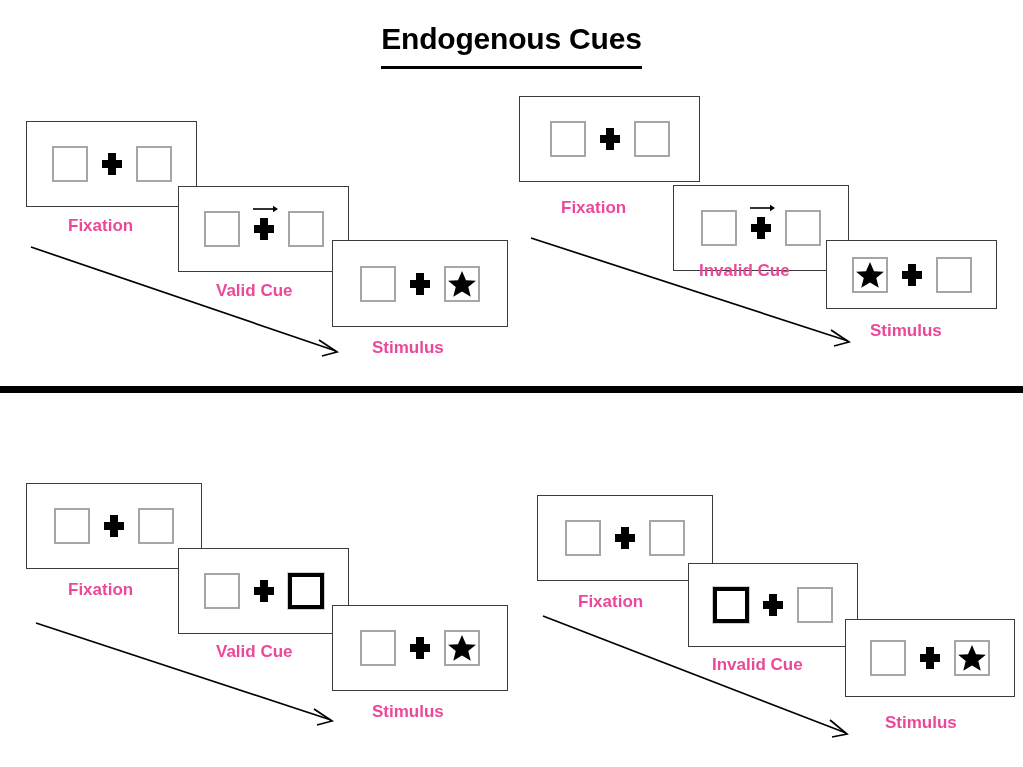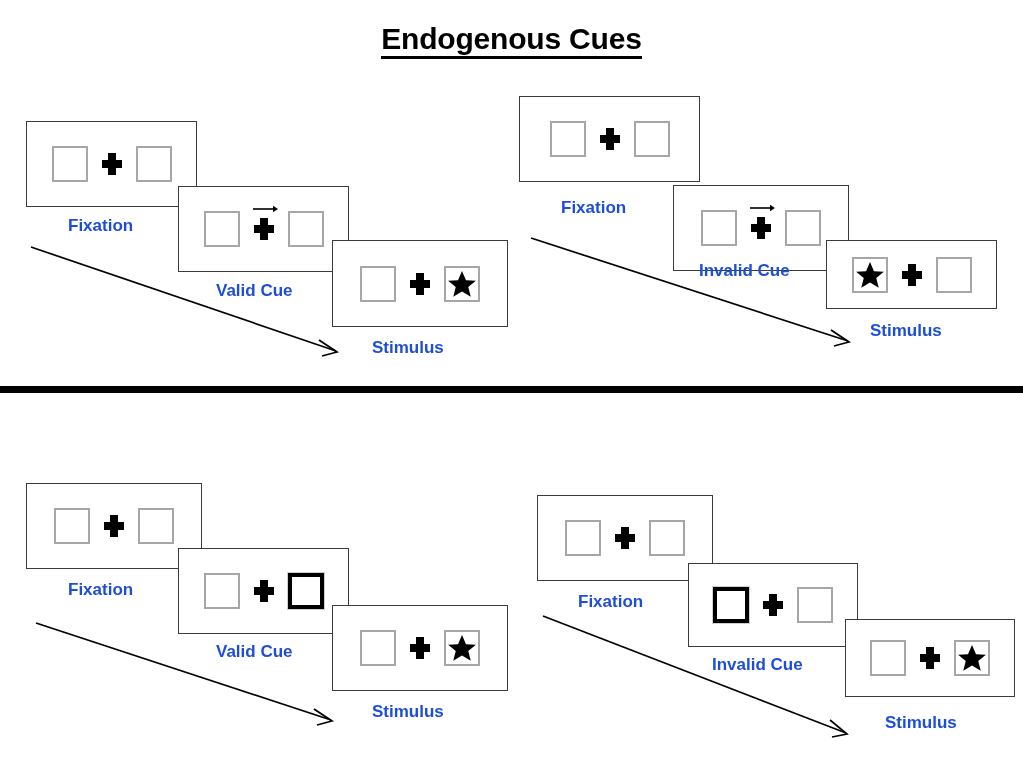--- a/index.html
+++ b/index.html
@@ -26,21 +26,21 @@
     position: absolute;
     width: 100%;
     text-align: center;
     font-size: 30px;
     font-weight: bold;
     color: #000000;
     letter-spacing: -0.2px;
   }
   .section-title span {
     border-bottom: 3px solid #000;
-    padding-bottom: 1px;
+    padding-bottom: 11px;
   }
   #title-endogenous { top: 22px; }
   #title-exogenous  { top: 415px; }
 
   
   .divider {
     position: absolute;
     left: 0;
     top: 386px;
     width: 1023px;
@@ -130,21 +130,21 @@
     width: 26px;
     height: 10px;
     overflow: visible;
   }
 
   
   .stage-label {
     position: absolute;
     font-size: 17px;
     font-weight: bold;
-    color: #1d4ed8;
+    color: #ec4899;
     white-space: nowrap;
     z-index: 7;
   }
 
   
   .time-arrow {
     position: absolute;
     z-index: 2;
     overflow: visible;
   }

